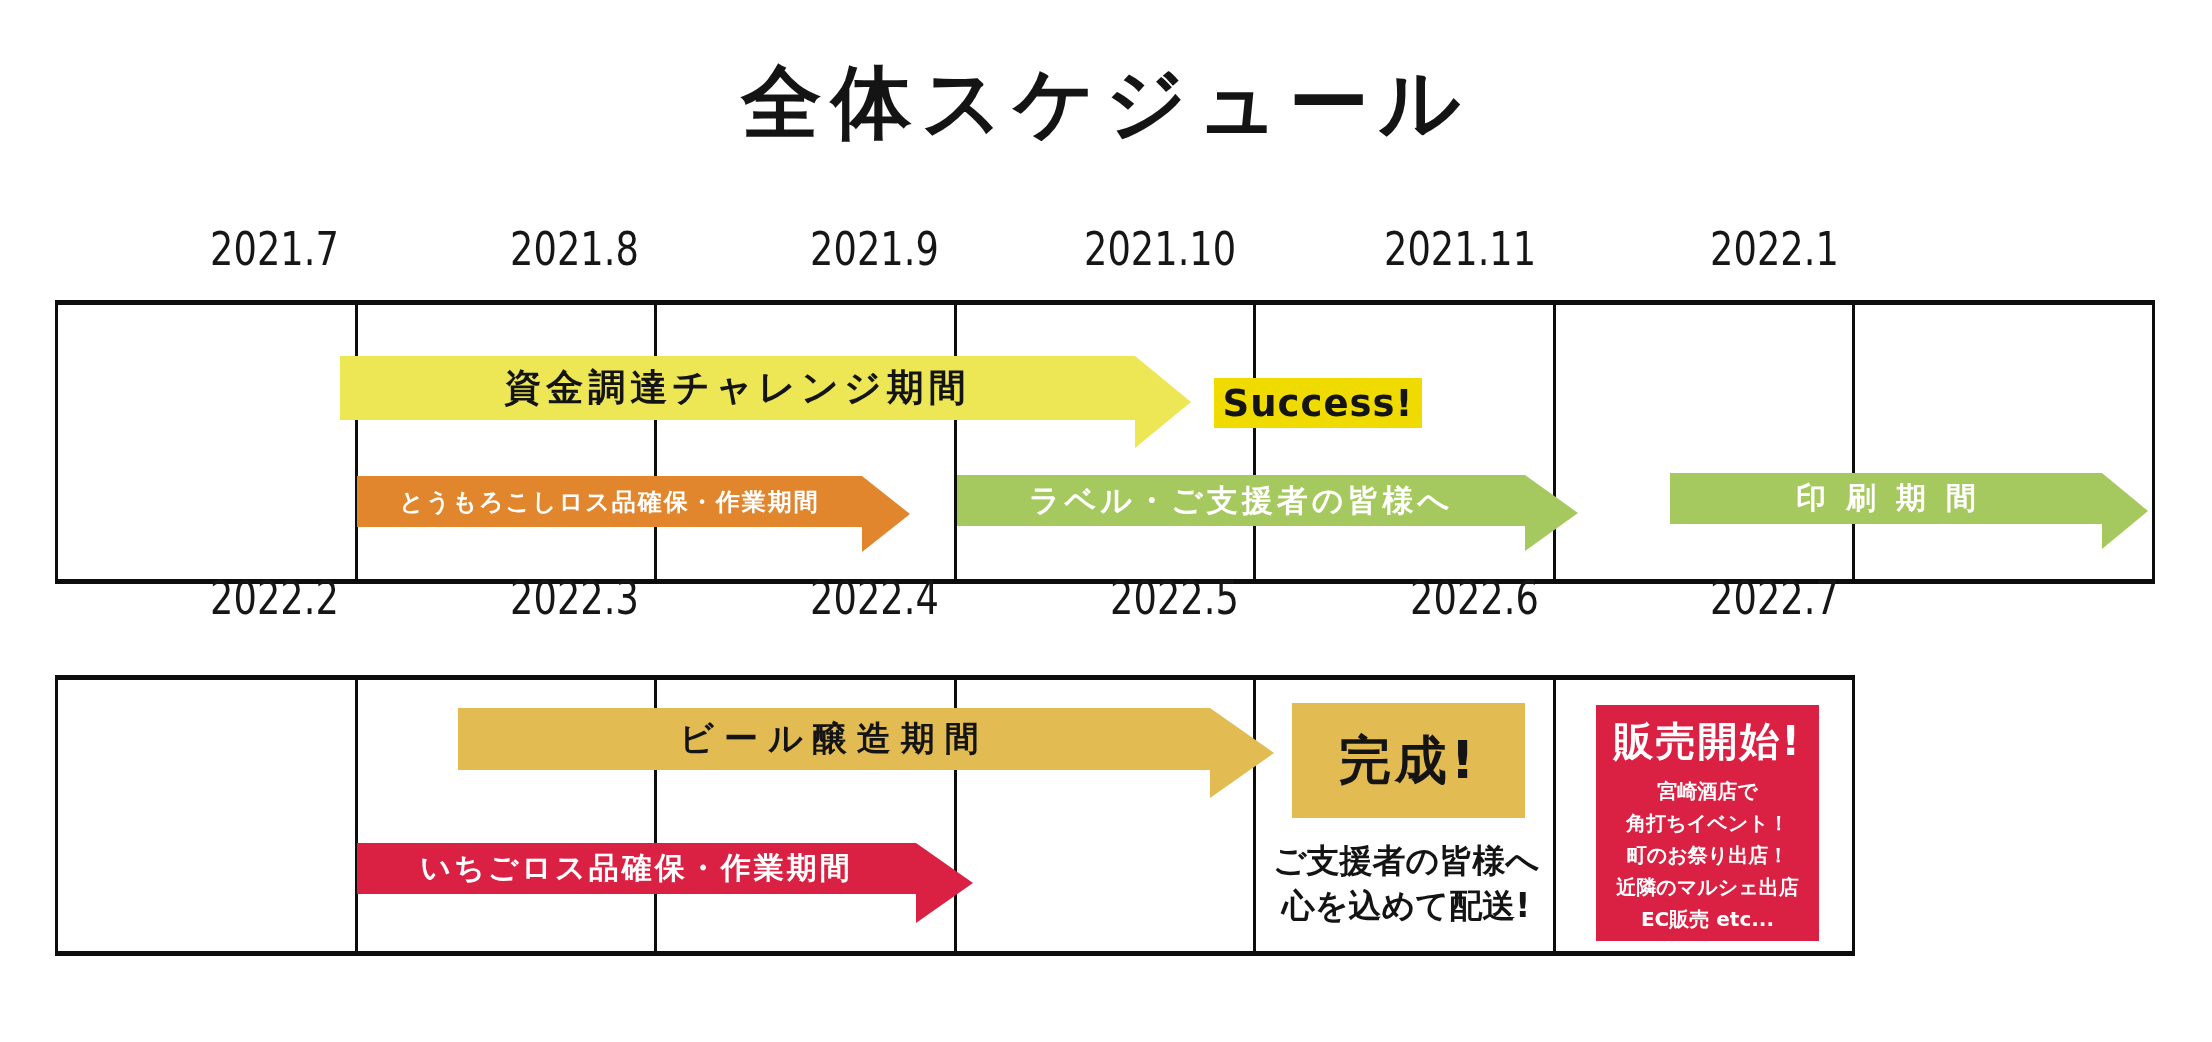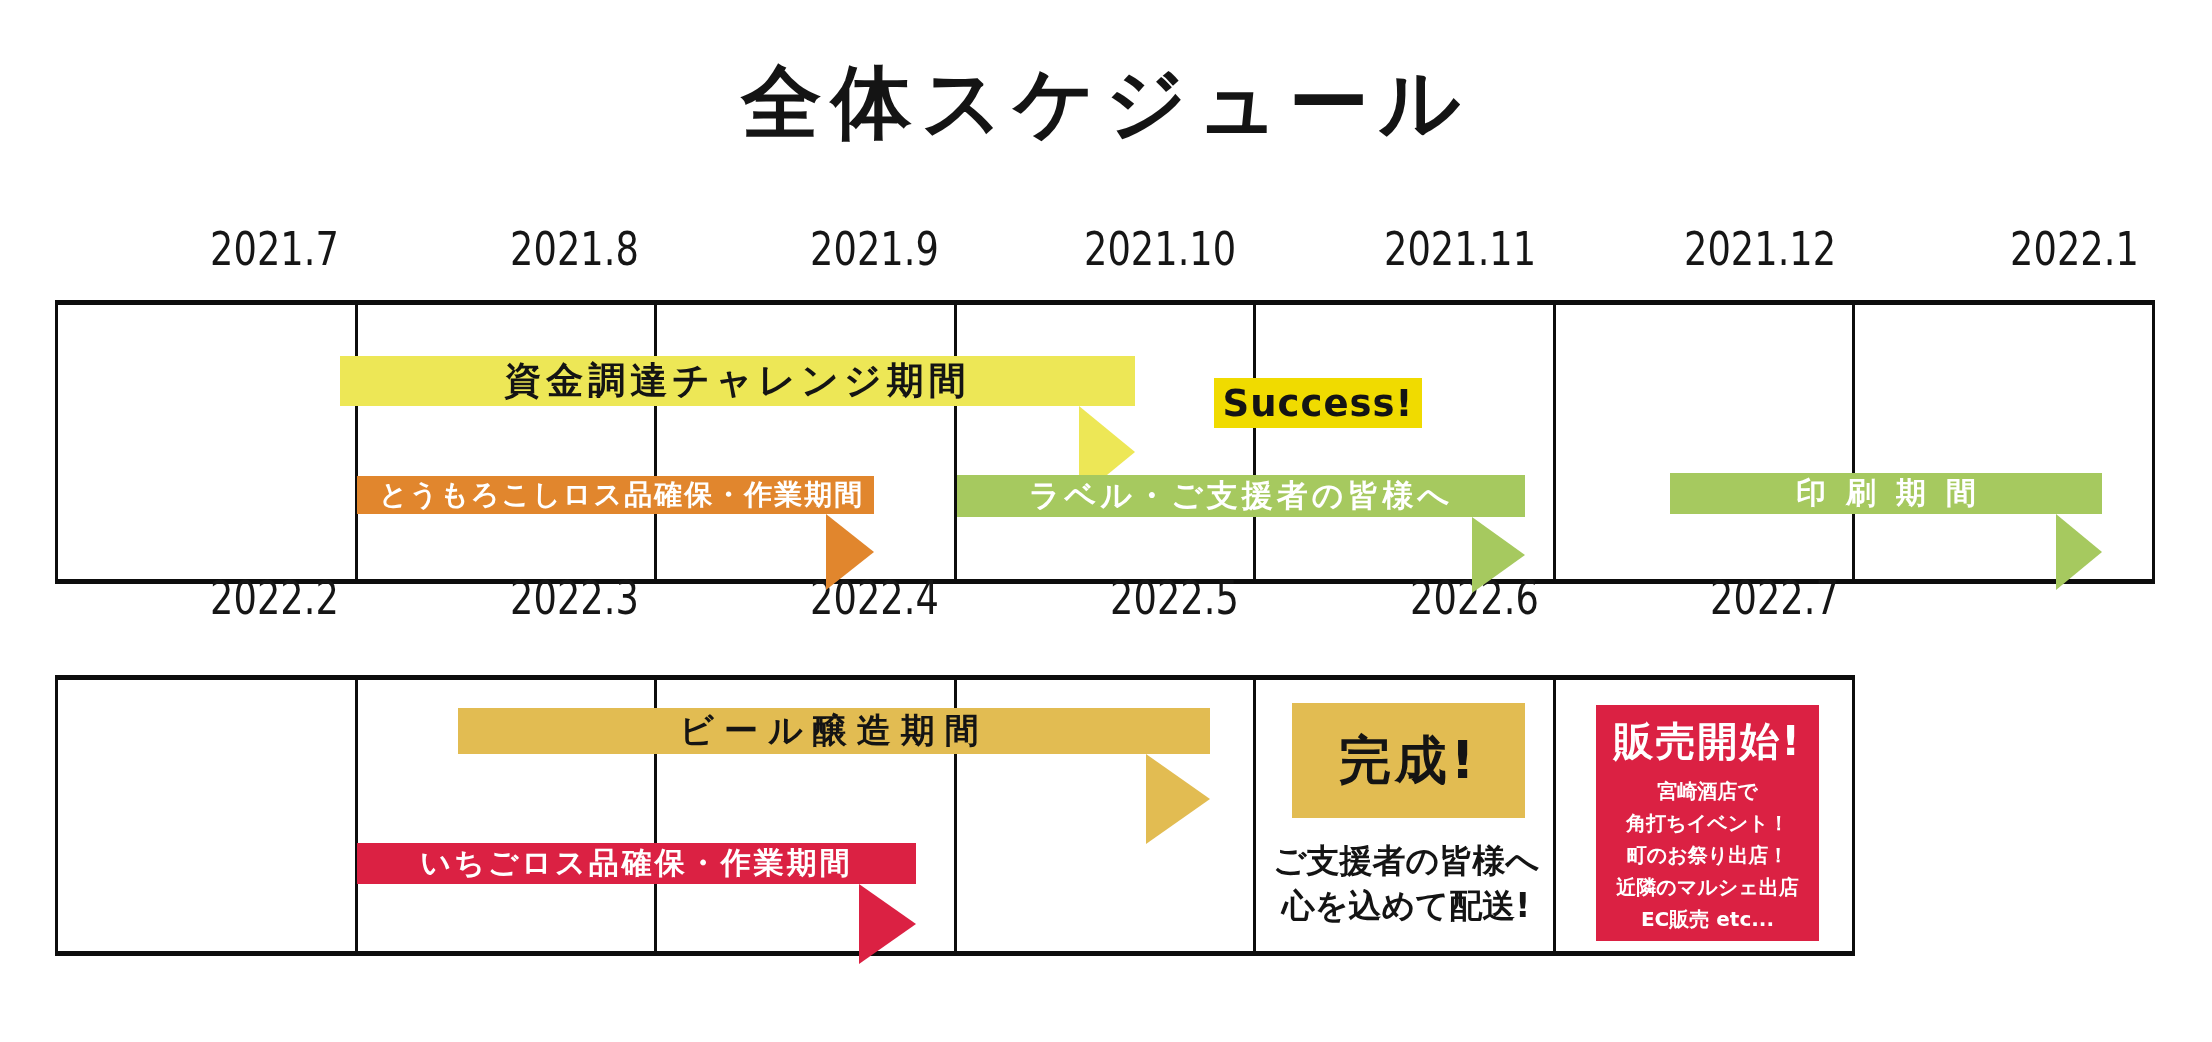--- a/index.html
+++ b/index.html
@@ -31,33 +31,33 @@
   .grid{
     position:absolute;display:flex;box-sizing:border-box;
     border:3px solid #0d0d0d;border-top-width:5px;border-bottom-width:5px;
     background:#ffffff;
   }
   .grid .cell{flex:1;border-right:3px solid #0d0d0d;}
   .grid .cell:last-child{border-right:none;}
   #grid-1{left:55px;top:300px;width:2100px;height:284px;}
   #grid-2{left:55px;top:675px;width:1800px;height:281px;}
   
-  .arrow{position:absolute;display:flex;align-items:flex-end;z-index:3;flex-direction:column;}
+  .arrow{position:absolute;display:flex;align-items:flex-start;z-index:3;}
   .arrow .body{
     display:flex;align-items:center;justify-content:center;
     font-weight:700;white-space:nowrap;
   }
   .arrow .tip{width:0;height:0;border-style:solid;border-color:transparent;}
   
   #arrow-fundraising{left:340px;top:356px;height:92px;}
   #arrow-fundraising .body{width:795px;height:64px;background:#EDE756;font-size:37px;letter-spacing:5px;color:#141414;}
   #arrow-fundraising .tip{border-width:46px 0 46px 56px;border-left-color:#EDE756;}
   
   #arrow-corn{left:357px;top:476px;height:77px;}
-  #arrow-corn .body{width:505px;height:51px;background:#E1862D;font-size:28px;letter-spacing:2px;color:#ffffff;padding-left:12px;}
+  #arrow-corn .body{width:505px;height:51px;background:#E1862D;font-size:24px;letter-spacing:2px;color:#ffffff;}
   #arrow-corn .tip{border-width:38px 0 38px 48px;border-left-color:#E1862D;}
   
   #arrow-label-design{left:957px;top:475px;height:77px;}
   #arrow-label-design .body{width:568px;height:51px;background:#A6C95F;font-size:31px;letter-spacing:4px;color:#ffffff;}
   #arrow-label-design .tip{border-width:38px 0 38px 53px;border-left-color:#A6C95F;}
   
   #arrow-printing{left:1670px;top:473px;height:77px;}
   #arrow-printing .body{width:432px;height:51px;background:#A6C95F;font-size:30px;letter-spacing:20px;text-indent:20px;color:#ffffff;}
   #arrow-printing .tip{border-width:38px 0 38px 46px;border-left-color:#A6C95F;}
   
@@ -105,21 +105,20 @@
 <div class="canvas">
 
   <div class="title">全体スケジュール</div>
 
   <div class="months" id="months-1">
     <div class="month"><span>2021.7</span></div>
     <div class="month"><span>2021.8</span></div>
     <div class="month"><span>2021.9</span></div>
     <div class="month"><span>2021.10</span></div>
     <div class="month"><span>2021.11</span></div>
-    <div class="month"><span>2021.12</span></div>
     <div class="month"><span>2022.1</span></div>
   </div>
 
   <div class="grid" id="grid-1">
     <div class="cell"></div>
     <div class="cell"></div>
     <div class="cell"></div>
     <div class="cell"></div>
     <div class="cell"></div>
     <div class="cell"></div>

